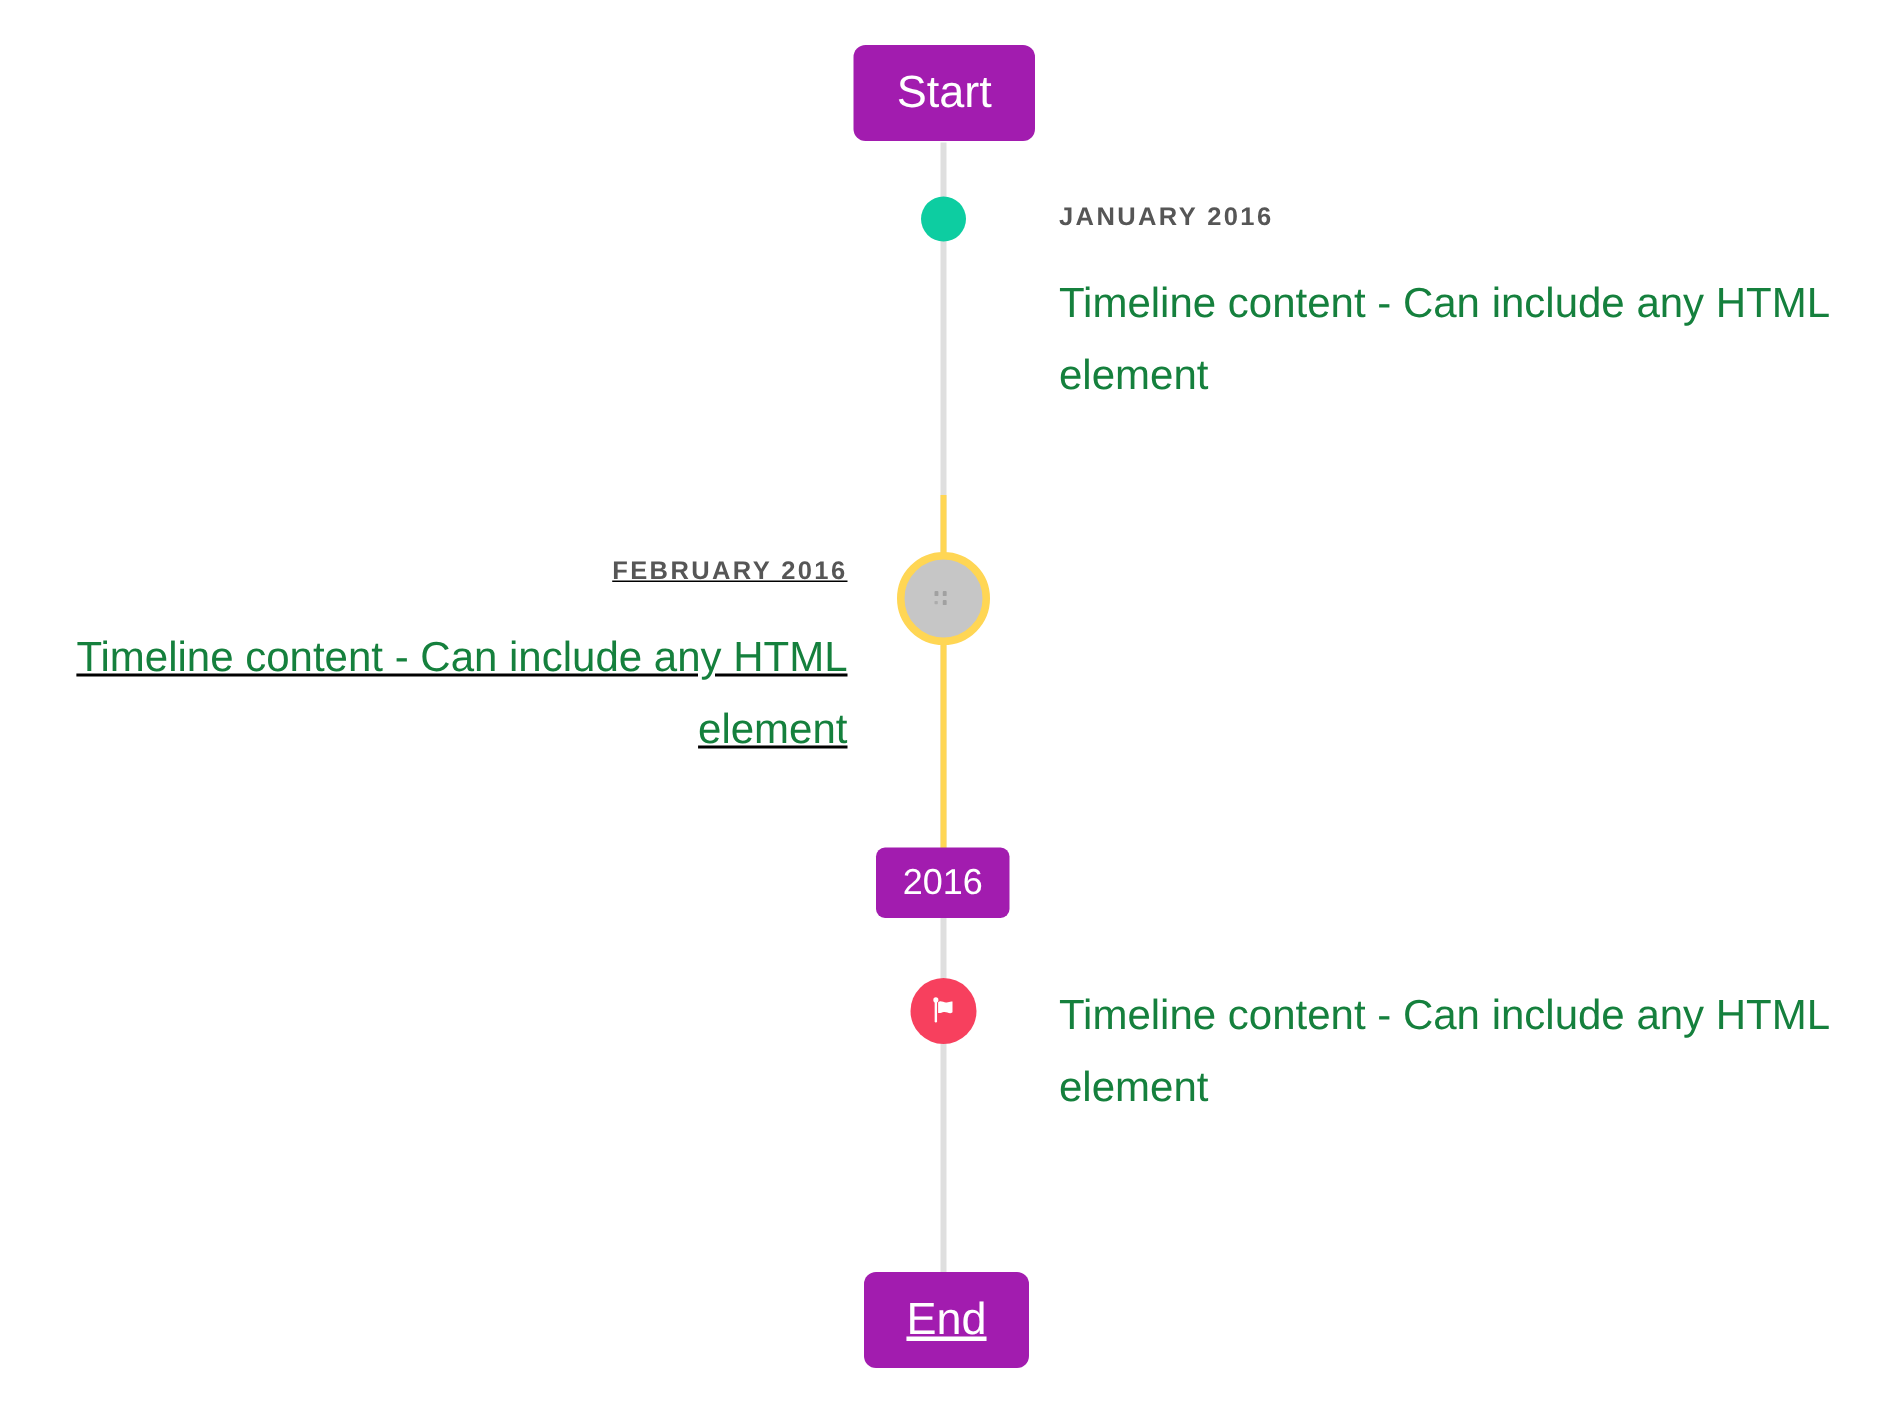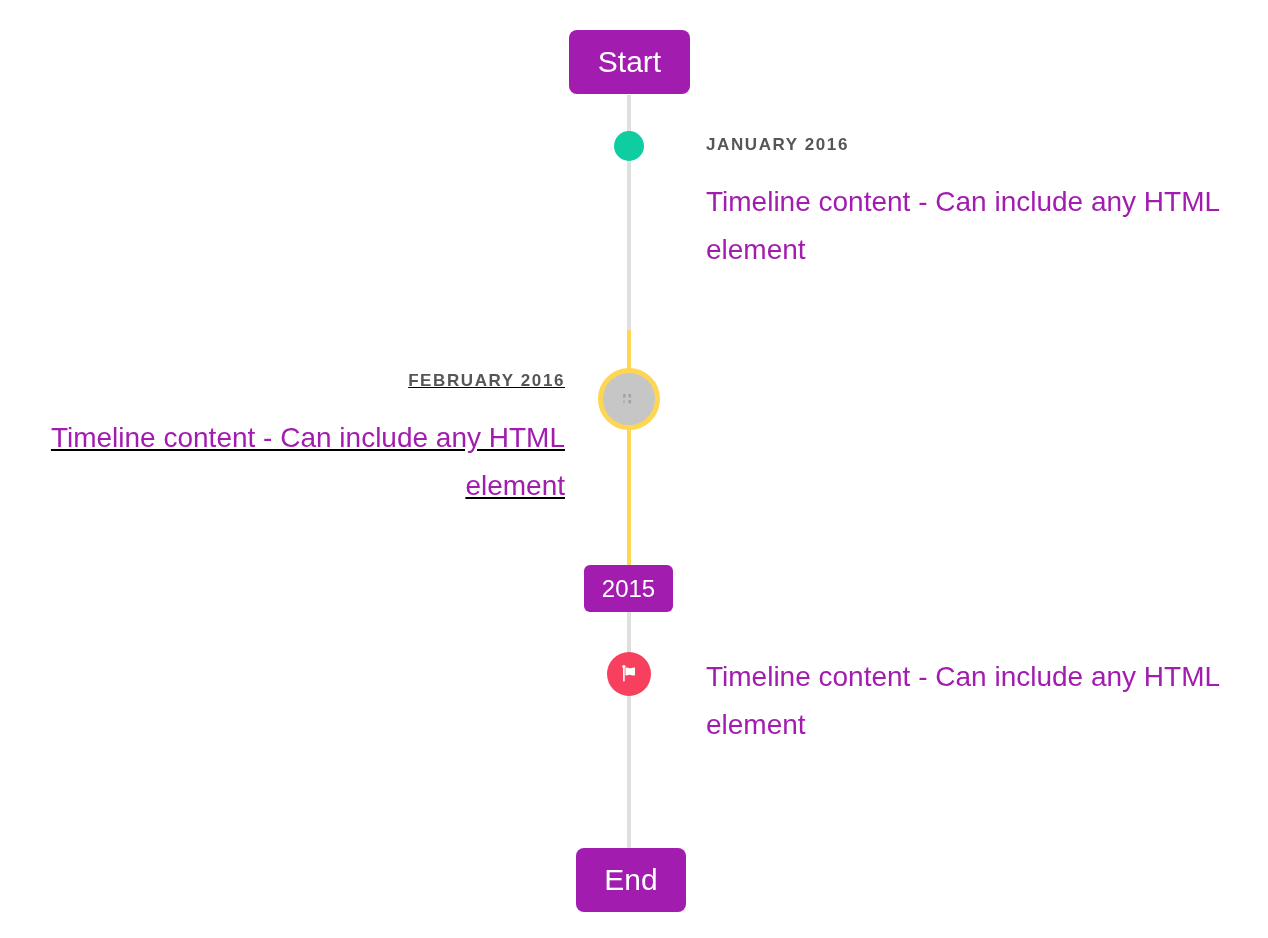--- a/index.html
+++ b/index.html
@@ -22,21 +22,21 @@
 
   
   .badge {
     position: absolute; z-index: 5;
     background: #a21caf; color: #ffffff;
     display: flex; align-items: center; justify-content: center;
     border-radius: 8px; font-weight: 400;
   }
   .badge.start { left: 569px; top: 30px;  width: 121px; height: 64px; font-size: 30px; }
   .badge.year  { left: 584px; top: 565px; width: 89px;  height: 47px; font-size: 24px; border-radius: 6px; }
-  .badge.end   { left: 576px; top: 848px; width: 110px; height: 64px; font-size: 30px; }
+  .badge.end   { left: 576px; top: 848px; width: 110px; height: 64px; font-size: 30px; text-decoration: underline; }
 
   
   .marker { position: absolute; z-index: 4; border-radius: 50%; }
   .marker.dot {
     left: 614px; top: 131px; width: 30px; height: 30px; background: #0dcda1;
   }
   .marker.img-circle {
     left: 598px; top: 368px; width: 62px; height: 62px;
     background: #c6c6c6; border: 5px solid #ffd654;
     display: flex; align-items: center; justify-content: center;
@@ -47,21 +47,21 @@
   }
   .marker .icon { display: block; }
 
   
   .event { position: absolute; width: 540px; z-index: 3; }
   .event .date {
     font-size: 17px; font-weight: 700; letter-spacing: 1.6px;
     color: #565656; margin-bottom: 23px;
   }
   .event .content {
-    font-size: 28px; line-height: 48px; color: #a21caf; font-weight: 400;
+    font-size: 28px; line-height: 48px; color: #15803d; font-weight: 400;
   }
   .event.right { left: 694px; text-align: left; margin-left: 12px; }
   .event.left  { right: 703px; text-align: right; }
   .event.ev-jan { top: 135px; }
   .event.ev-feb { top: 371px; text-decoration: underline; }
   .event.ev-mar { top: 653px; }
 </style>
 </head>
 <body>
 
@@ -86,21 +86,21 @@
         <rect x="3" y="8.6" width="2.2" height="2.2" rx="0.5" opacity="0.7"></rect>
         <rect x="8.5" y="8" width="2.6" height="3.4" rx="0.6"></rect>
       </g>
     </svg>
   </div>
   <div class="event left ev-feb">
     <div class="date">FEBRUARY 2016</div>
     <div class="content">Timeline content - Can include any HTML element</div>
   </div>
 
-  <div class="badge year">2015</div>
+  <div class="badge year">2016</div>
 
   <div class="marker flag-circle">
     <svg class="icon" width="24" height="24" viewBox="0 0 24 24" aria-hidden="true">
       <g fill="#ffffff">
         <circle cx="6.9" cy="4.6" r="1.7"></circle>
         <rect x="6.1" y="5.2" width="1.6" height="14.4" rx="0.8"></rect>
         <path d="M8.4 6.1
                  C 10.3 4.6, 12.2 6.7, 14.2 6.3
                  C 15.6 6.05, 16.7 5.3, 18 5.7
                  L 18 12.9

